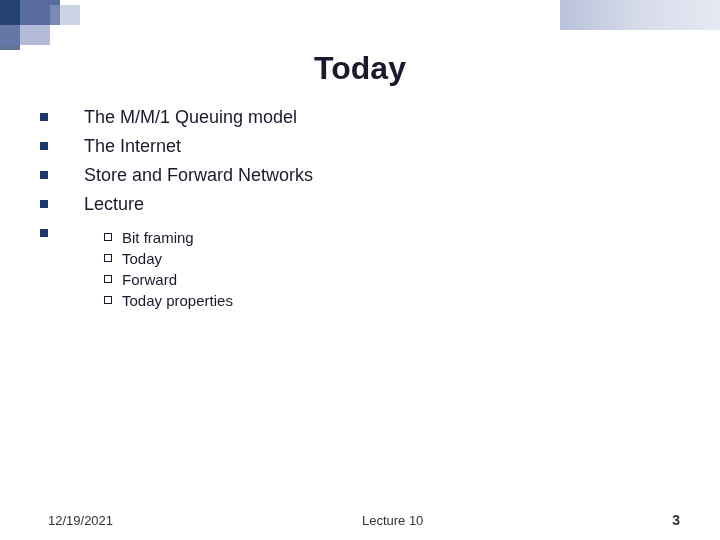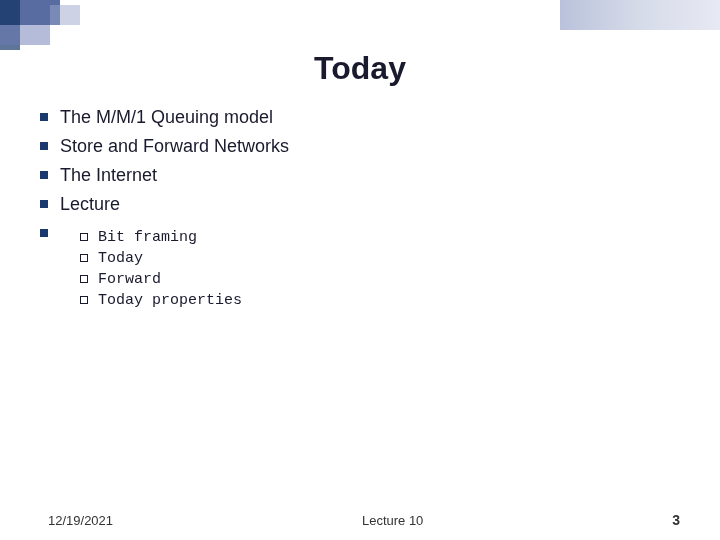--- a/index.html
+++ b/index.html
@@ -93,20 +93,21 @@
       padding: 0;
       margin: 0;
     }
 
     .bullet-list > li {
       display: flex;
       align-items: flex-start;
       margin-bottom: 8px;
       font-size: 18px;
       color: #1a1a2e;
+      gap: 24px;
     }
 
     .bullet-square {
       display: inline-block;
       width: 8px;
       height: 8px;
       background: #1a3a6e;
       margin-right: 12px;
       margin-top: 6px;
       flex-shrink: 0;
@@ -117,21 +118,20 @@
       padding: 0;
       margin: 6px 0 4px 20px;
     }
 
     .sub-list > li {
       display: flex;
       align-items: flex-start;
       margin-bottom: 4px;
       font-size: 15px;
       color: #1a1a2e;
-      font-family: Liberation Mono, monospace;
     }
 
     .sub-bullet {
       display: inline-block;
       width: 8px;
       height: 8px;
       border: 1px solid #1a1a2e;
       margin-right: 10px;
       margin-top: 4px;
       flex-shrink: 0;
@@ -172,25 +172,25 @@
 <div class="slide-content">
   <h1 class="slide-title">Today</h1>
 
   <ul class="bullet-list" id="bullet-list-container">
   <li>
         <span class="bullet-square"></span>
         <div>The M/M/1 Queuing model</div>
       </li>
       <li>
         <span class="bullet-square"></span>
+        <div>The Internet</div>
+      </li>
+      <li>
+        <span class="bullet-square"></span>
         <div>Store and Forward Networks</div>
-      </li>
-      <li>
-        <span class="bullet-square"></span>
-        <div>The Internet</div>
       </li>
       <li>
         <span class="bullet-square"></span>
         <div>Lecture</div>
       </li>
       <li>
         <span class="bullet-square"></span>
         <div>
           <ul class="sub-list">
             <li>

